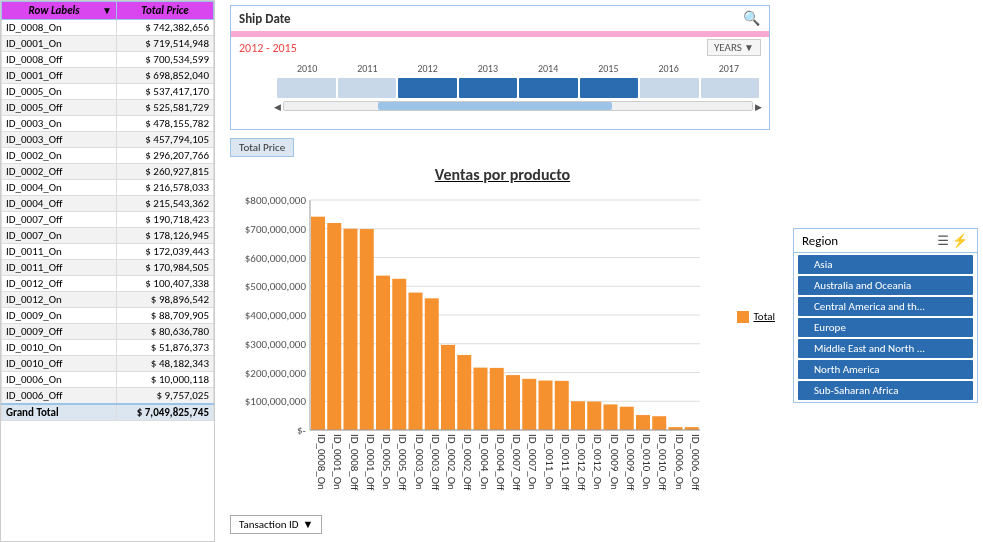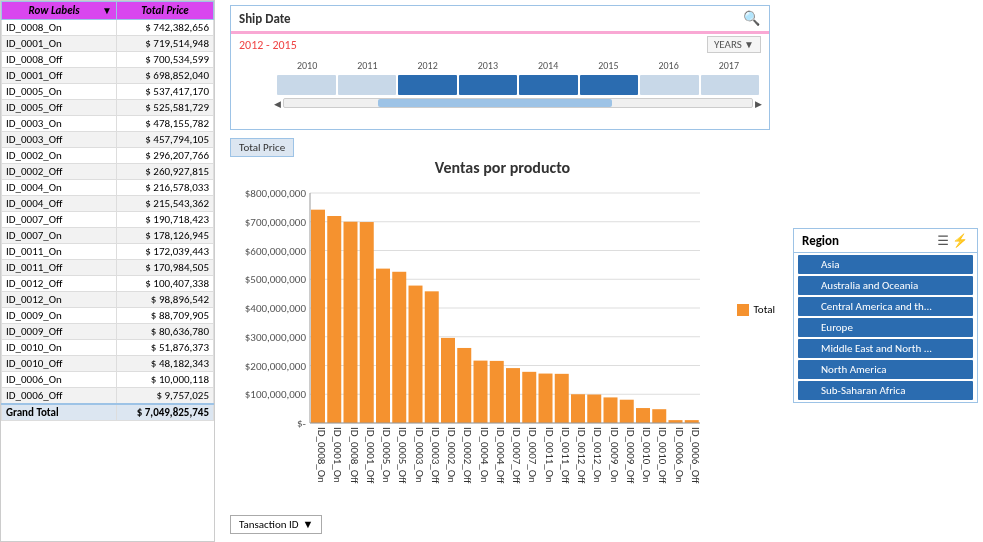--- a/index.html
+++ b/index.html
@@ -54,21 +54,21 @@
       height: 125px;
       border: 1px solid #9dc3e6;
       background: #fff;
     }
     .slicer-header {
       background: #fff;
       padding: 4px 8px;
       display: flex;
       justify-content: space-between;
       align-items: center;
-      border-bottom: 3px solid #f9a8d4;
+      border-bottom: 6px solid #f9a8d4;
     }
     .slicer-title {
       font-size: 13px;
       font-weight: bold;
       color: #333;
     }
     .slicer-filter-icon {
       color: #c00;
       font-size: 14px;
     }
@@ -155,24 +155,25 @@
       border: 1px solid #9dc3e6;
       padding: 2px 8px;
       font-size: 11px;
       color: #333;
     }
 
     
     #chart-area {
       position: absolute;
       left: 230px;
-      top: 158px;
+      top: 165px;
       width: 545px;
       height: 365px;
       border: none;
+      text-decoration: underline;
     }
     .chart-title {
       text-align: center;
       font-size: 16px;
       font-weight: bold;
       color: #333;
       margin-bottom: 6px;
     }
     .chart-wrapper {
       display: flex;
@@ -194,30 +195,30 @@
     .region-header {
       background: #fff;
       padding: 4px 8px;
       display: flex;
       justify-content: space-between;
       align-items: center;
       border-bottom: 1px solid #9dc3e6;
     }
     .region-title {
       font-size: 13px;
-      font-weight: bold;
+      font-weight: normal;
     }
     .region-icons {
       display: flex;
       gap: 4px;
     }
     .region-item {
       background: #2b6cb0;
       color: #fff;
-      padding: 3px 23px;
+      padding: 3px 16px;
       margin: 2px 4px;
       font-size: 11px;
       cursor: pointer;
       border-radius: 1px;
     }
 
     
     #transaction-btn {
       position: absolute;
       left: 230px;

